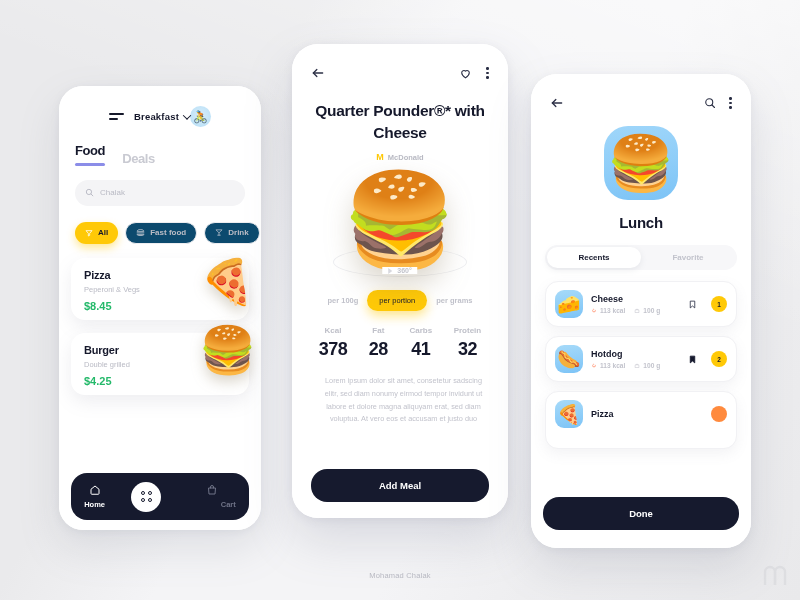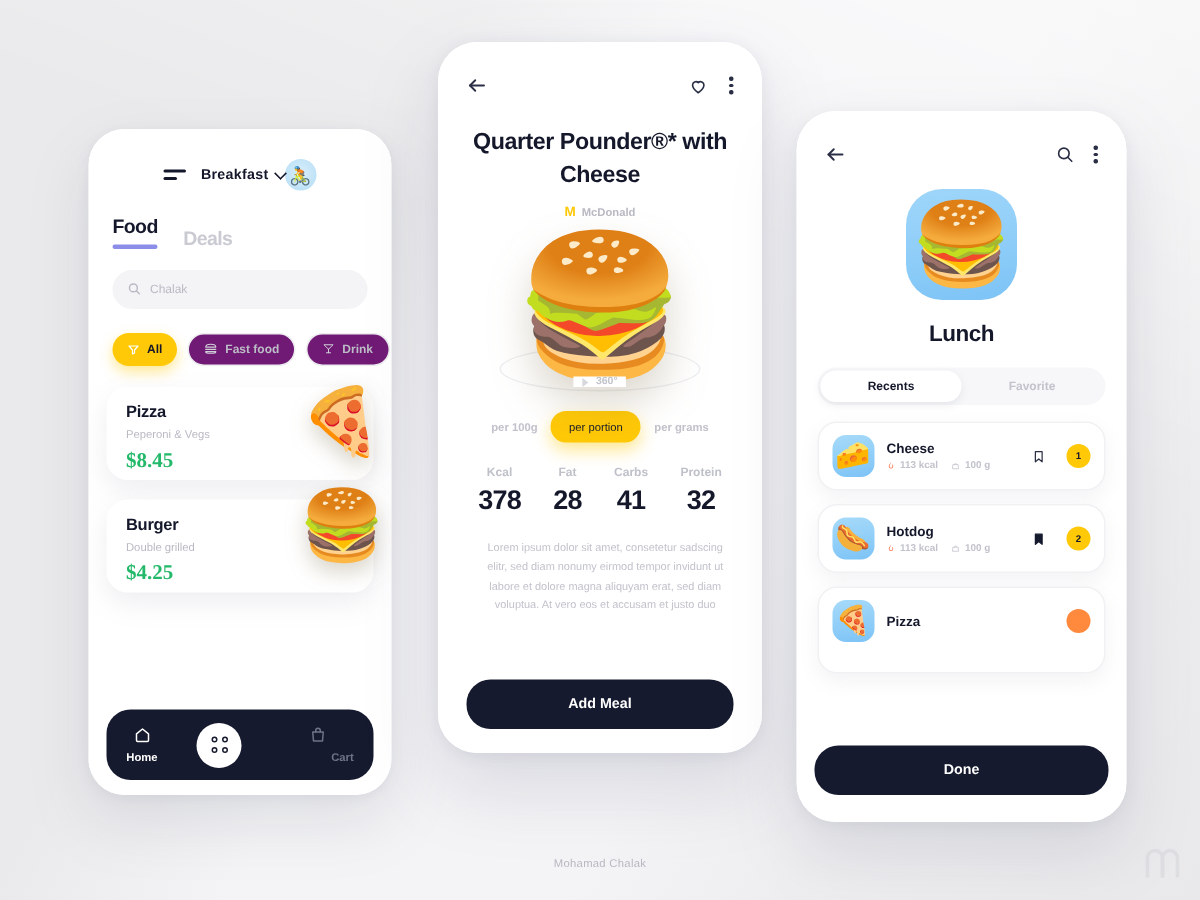--- a/index.html
+++ b/index.html
@@ -27,21 +27,21 @@
     background: #ffffff;
     border-radius: 26px;
     overflow: hidden;
   }
   #phone-left {
     left: 59px; top: 86px; width: 202px; height: 444px;
     border-radius: 24px;
     box-shadow: 0 18px 40px rgba(120,125,145,0.18), 0 2px 8px rgba(120,125,145,0.10);
   }
   #phone-center {
-    left: 292px; top: 28px; width: 216px; height: 474px;
+    left: 292px; top: 44px; width: 216px; height: 474px;
     border-radius: 26px;
     box-shadow: 0 22px 48px rgba(120,125,145,0.22), 0 2px 10px rgba(120,125,145,0.12);
   }
   #phone-right {
     left: 531px; top: 74px; width: 220px; height: 474px;
     border-radius: 26px;
     box-shadow: 0 20px 44px rgba(120,125,145,0.20), 0 2px 9px rgba(120,125,145,0.10);
   }
 
   .screen { position: relative; width: 100%; height: 100%; background: #fff; }
@@ -81,32 +81,32 @@
     background: #f4f4f6; display: flex; align-items: center; gap: 6px; padding: 0 10px;
   }
   .l-search .ph { font-size: 8px; color: #b9bac4; }
 
   .l-chips { display: flex; gap: 7px; padding: 16px 0 0 16px; }
   .chip {
     height: 22px; border-radius: 11px; display:flex; align-items:center; gap: 5px;
     padding: 0 10px; font-size: 8px; font-weight: 700; cursor: pointer; white-space: nowrap;
   }
   .chip.on { background: #ffc907; color: #15182b; box-shadow: 0 4px 9px rgba(255,201,7,0.42); }
-  .chip.off { background: #701a75; color: #bcbdc6; border: 1px solid #ededf0; font-weight: 600; }
+  .chip.off { background: #0c4a6e; color: #bcbdc6; border: 1px solid #ededf0; font-weight: 600; }
 
   .l-cards { padding: 14px 0 0 0; }
   .food-card {
     position: relative; margin: 0 12px 13px 12px; height: 62px;
     background: #fff; border-radius: 14px;
     box-shadow: 0 7px 18px rgba(120,125,145,0.13);
     padding: 11px 0 0 13px;
   }
   .food-card .fc-name { font-size: 11px; font-weight: 800; color: #15182b; letter-spacing:-.2px; }
   .food-card .fc-desc { font-size: 7.5px; color: #b9bac4; margin-top: 4px; }
-  .food-card .fc-price { font-size: 14px; font-weight: 800; color: #24b96a; margin-top: 6px; font-family: Liberation Serif, serif; }
+  .food-card .fc-price { font-size: 11px; font-weight: 800; color: #24b96a; margin-top: 6px; }
   .food-card .fc-img {
     position: absolute; font-size: 44px; line-height: 1;
     right: -6px; top: 2px;
     filter: drop-shadow(0 6px 7px rgba(120,100,60,0.28));
   }
   .food-card .fc-img.burger { font-size: 46px; right: -8px; top: -6px; }
 
   .l-nav {
     position: absolute; left: 12px; right: 12px; bottom: 10px; height: 47px;
     background: #161a2e; border-radius: 16px;

